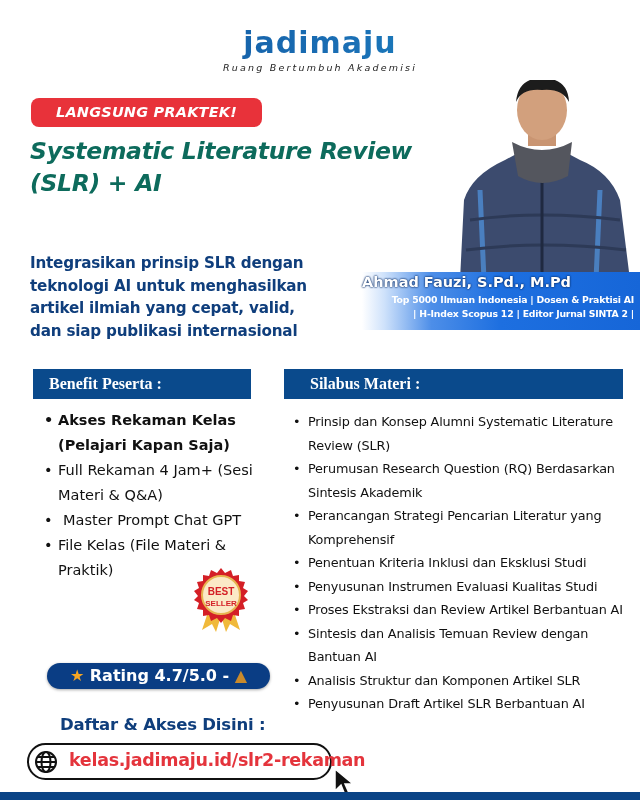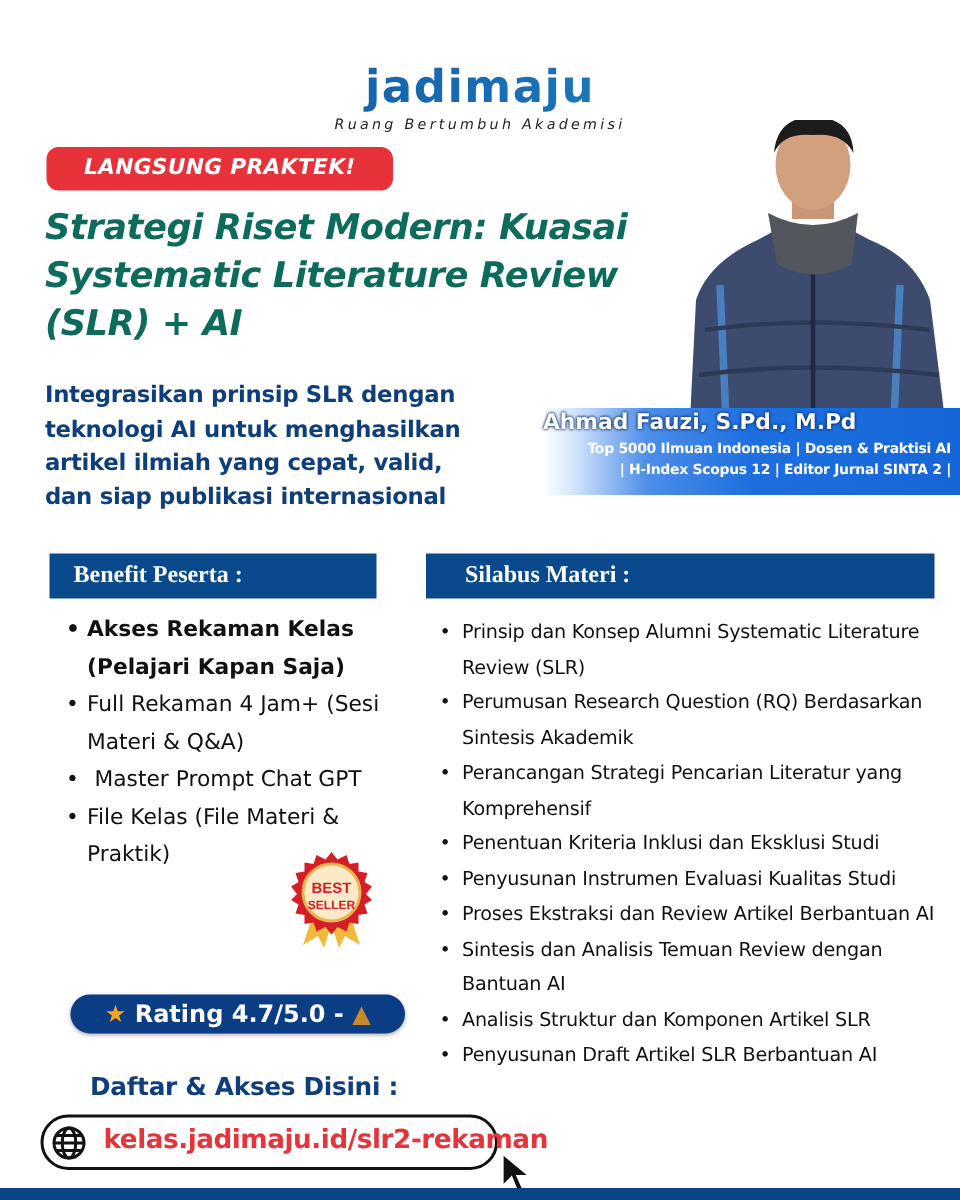--- a/index.html
+++ b/index.html
@@ -1,20 +1,20 @@
 <!DOCTYPE html>
 <html><head>
 <meta charset="utf-8">
 <style>
   * { box-sizing: border-box; margin: 0; padding: 0; }
   html, body { width: 640px; height: 800px; background: #ffffff; overflow: hidden; }
   body { position: relative; font-family: "DejaVu Sans", sans-serif; color: #111; }
 
   
-  .logo { position: absolute; left: 0; top: 26px; width: 640px; text-align: center; margin-top: 16px; }
+  .logo { position: absolute; left: 0; top: 26px; width: 640px; text-align: center; }
   .logo-word { font-family: "DejaVu Sans", sans-serif; font-weight: bold; font-size: 30px; letter-spacing: 1px; line-height: 34px;
     background: linear-gradient(90deg, #0f4d97 0%, #1a6fb5 55%, #1ba0cc 100%); -webkit-background-clip: text; background-clip: text; color: transparent; }
   .logo-tag { font-size: 9.5px; letter-spacing: 2.2px; color: #222; margin-top: 2px; font-style: italic; }
 
   
   .badge { position: absolute; left: 31px; top: 98px; width: 231px; height: 29px; background: #e8323a; border-radius: 8px;
     color: #fff; font-weight: bold; font-style: italic; font-size: 14.5px; line-height: 29px; text-align: center; letter-spacing: 0.2px; }
 
   .title { position: absolute; left: 30px; top: 135px; width: 400px; color: #0d6b5c; font-weight: bold; font-style: italic;
     font-size: 23.5px; line-height: 32px; letter-spacing: -0.3px; }
@@ -68,21 +68,20 @@
 <body>
 
 <div class="logo">
   <div class="logo-word">jadimaju</div>
   <div class="logo-tag">Ruang Bertumbuh Akademisi</div>
 </div>
 
 <div class="badge">LANGSUNG PRAKTEK!</div>
 
 <div class="title">
-  <div>Strategi Riset Modern: Kuasai</div>
   <div>Systematic Literature Review</div>
   <div>(SLR) + AI</div>
 </div>
 
 <div class="subtitle">
   <div>Integrasikan prinsip SLR dengan</div>
   <div>teknologi AI untuk menghasilkan</div>
   <div>artikel ilmiah yang cepat, valid,</div>
   <div>dan siap publikasi internasional</div>
 </div>

